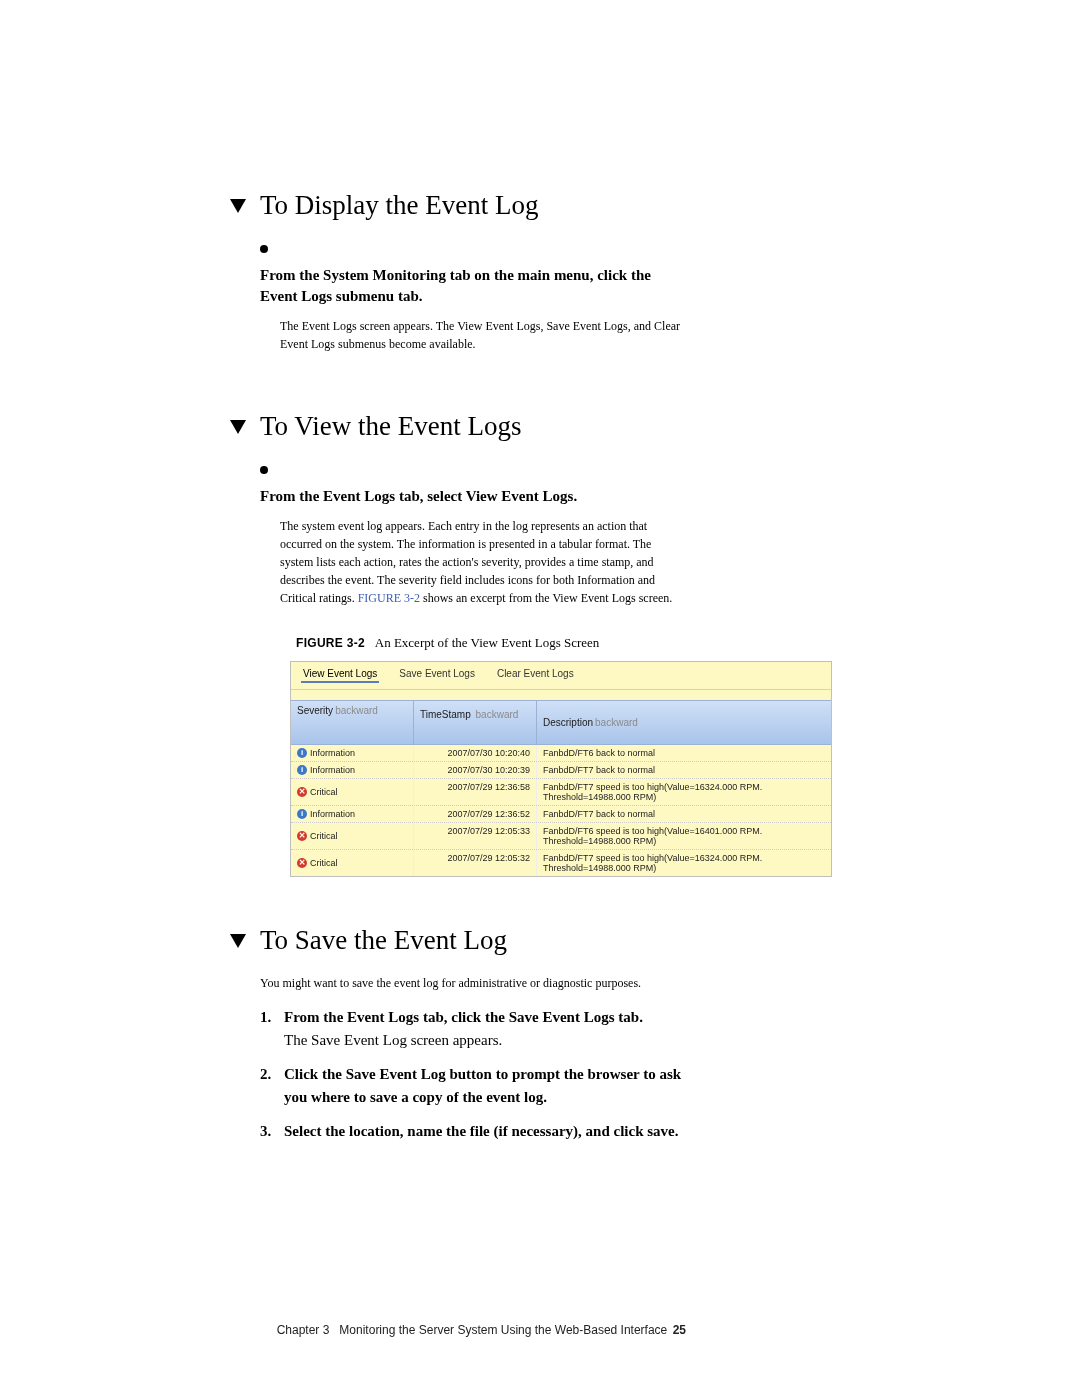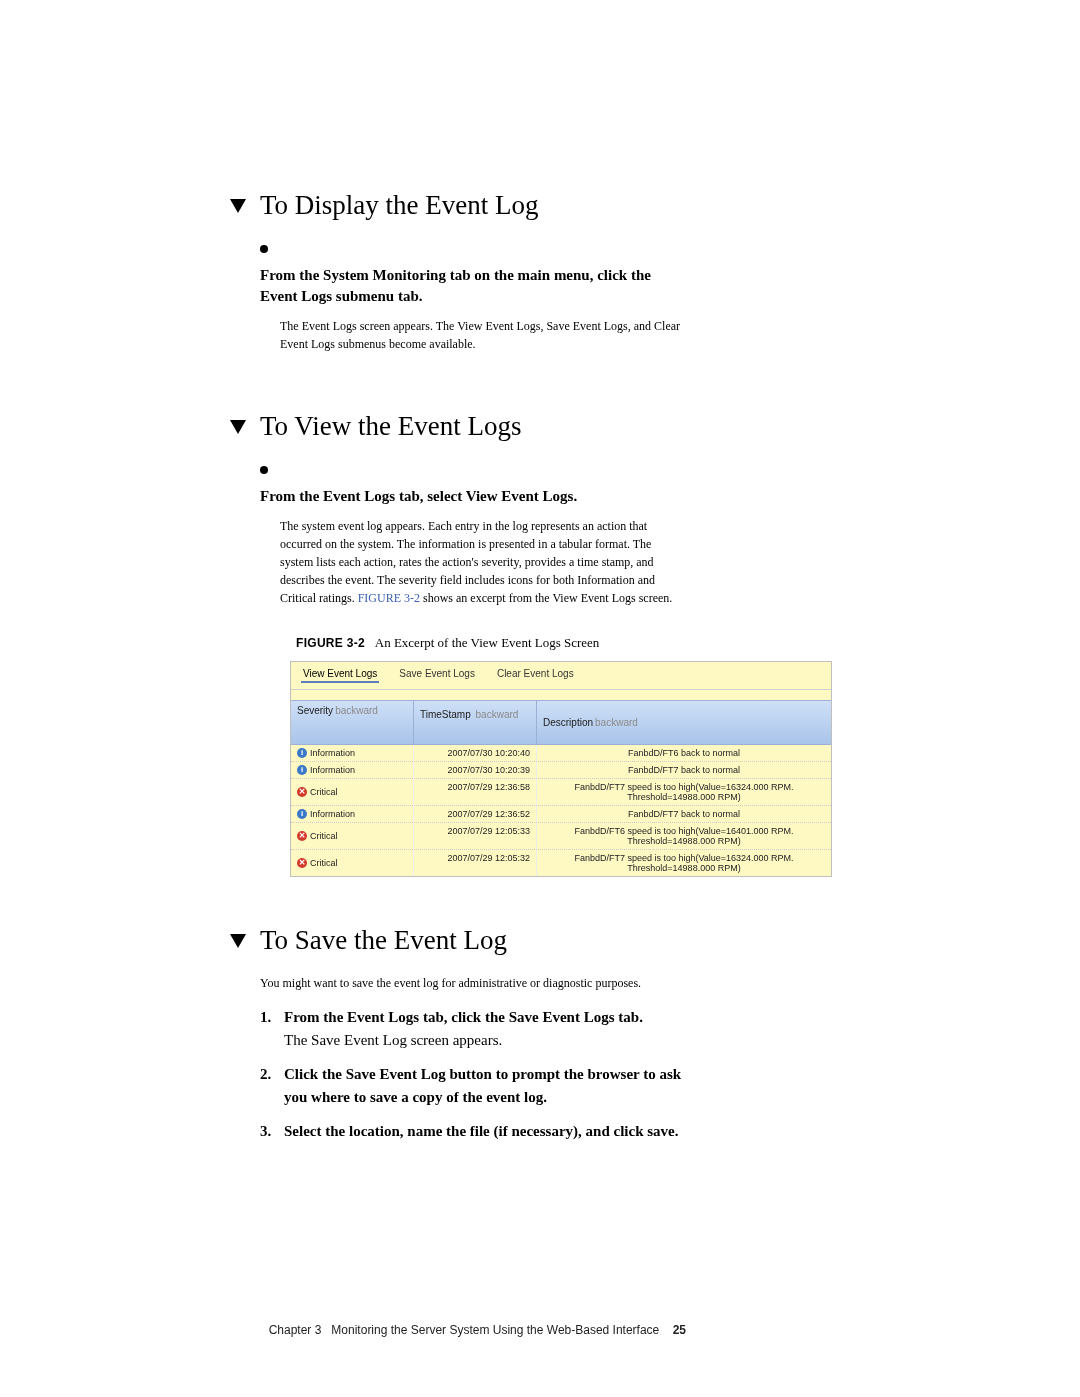--- a/index.html
+++ b/index.html
@@ -96,21 +96,21 @@
   .bw { color:#8a8a8a; font-size:10px; margin-left:2px;}
   .shot-row {
     display:flex;
     border-bottom: 1px dotted #ccc;
     font-size:9px;
     color:#222;
   }
   .shot-row:last-child{border-bottom:none;}
   .cell-sev { width:110px; padding:3px 6px; display:flex; align-items:center; gap:3px; border-right:1px solid #eee;}
   .cell-ts  { width:110px; padding:3px 6px; border-right:1px solid #eee;text-align:right;}
-  .cell-desc{ flex:1; padding:3px 6px;text-align:center;}
+  .cell-desc{ flex:1; padding:3px 6px;}
   .ico { width:10px; height:10px; border-radius:50%; display:inline-flex; align-items:center; justify-content:center; color:#fff; font-size:8px; font-weight:bold; line-height:1;}
   .ico-info { background:#3b78c7;}
   .ico-crit { background:#d23a2a;}
 
   .ol {
     margin: 14px 0 0 30px;
     padding: 0;
     font-size: 15px;
     line-height: 1.5;
   }
@@ -121,21 +121,21 @@
   }
   .ol-num { font-weight:bold; min-width:18px;}
   .footer {
     position:absolute;
     bottom: 60px;
     right: 230px;
     font-size: 12px;
     font-family: Arial, sans-serif;
     color:#222;
   }
-  .footer .pn { font-weight:bold; margin-left:10px;}
+  .footer .pn { font-weight:bold; margin-left:2px;}
 </style>
 </head>
 <body>
 
 <div class="page">
 
   <div class="section-heading">
     <span class="triangle-down"></span>
     <span>To Display the Event Log</span>
   </div>

